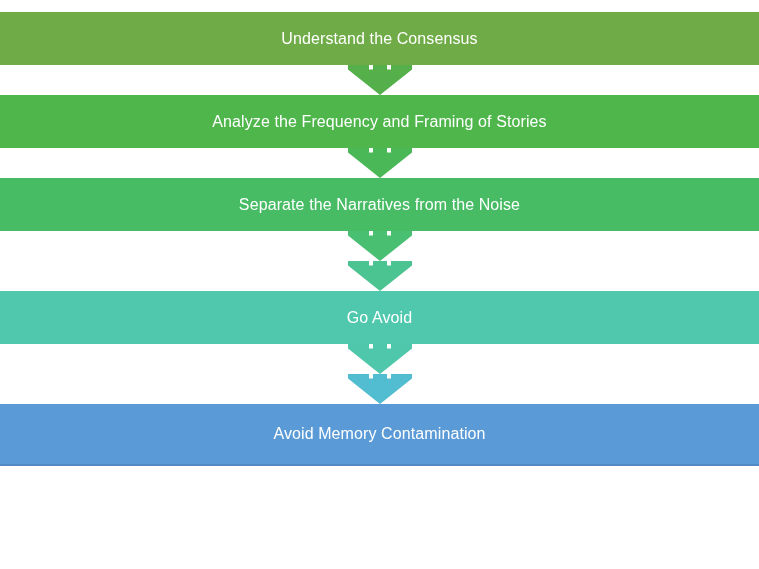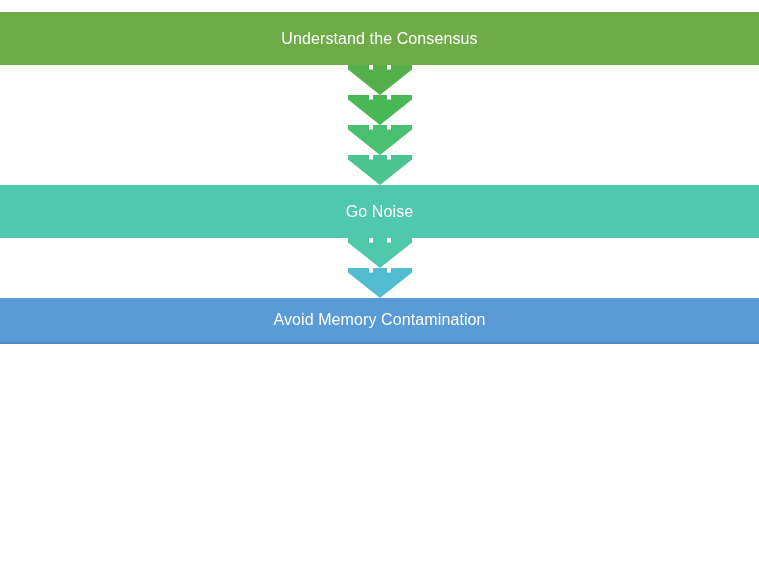--- a/index.html
+++ b/index.html
@@ -25,21 +25,21 @@
   }
   .bar {
     height: 53px;
     width: 100%;
     display: flex;
     align-items: center;
     justify-content: center;
     flex: 0 0 auto;
   }
   .bar.last {
-    height: 46px;
+    height: 62px;
     border-bottom: 2px solid rgba(0,0,0,0.10);
     box-sizing: border-box;
   }
   .bar-label {
     color: #ffffff;
     font-size: 16px;
     font-weight: 400;
     letter-spacing: 0.1px;
     white-space: nowrap;
   }
@@ -63,40 +63,46 @@
 
   <div class="bar" style="background: rgb(111, 172, 71);">
     <span class="bar-label">Understand the Consensus</span>
   </div>
   <div class="gap">
     <svg class="arrow" width="64" height="30" viewBox="0 0 64 30">
       <polygon points="0,0 21,0 21,4.5 25,4.5 25,0 39,0 39,4.5 43,4.5 43,0 64,0 64,4.5 32,30 0,4.5" fill="#55B04B"></polygon>
     </svg>
   </div>
 
+  <div class="bar" style="background: rgb(79, 182, 76);">
+    <span class="bar-label">Analyze the Frequency and Framing of Stories</span>
+  </div>
   <div class="gap">
     <svg class="arrow" width="64" height="30" viewBox="0 0 64 30">
       <polygon points="0,0 21,0 21,4.5 25,4.5 25,0 39,0 39,4.5 43,4.5 43,0 64,0 64,4.5 32,30 0,4.5" fill="#4BB857"></polygon>
     </svg>
   </div>
 
+  <div class="bar" style="background: rgb(71, 188, 100);">
+    <span class="bar-label">Separate the Narratives from the Noise</span>
+  </div>
   <div class="gap">
     <svg class="arrow" width="64" height="30" viewBox="0 0 64 30">
       <polygon points="0,0 21,0 21,4.5 25,4.5 25,0 39,0 39,4.5 43,4.5 43,0 64,0 64,4.5 32,30 0,4.5" fill="#48BF71"></polygon>
     </svg>
   </div>
 
   <div class="gap">
     <svg class="arrow" width="64" height="30" viewBox="0 0 64 30">
       <polygon points="0,0 21,0 21,4.5 25,4.5 25,0 39,0 39,4.5 43,4.5 43,0 64,0 64,4.5 32,30 0,4.5" fill="#4CC492"></polygon>
     </svg>
   </div>
 
   <div class="bar" style="background: rgb(80, 200, 174);">
-    <span class="bar-label">Go Noise</span>
+    <span class="bar-label">Go Avoid</span>
   </div>
   <div class="gap">
     <svg class="arrow" width="64" height="30" viewBox="0 0 64 30">
       <polygon points="0,0 21,0 21,4.5 25,4.5 25,0 39,0 39,4.5 43,4.5 43,0 64,0 64,4.5 32,30 0,4.5" fill="#4FC7AB"></polygon>
     </svg>
   </div>
 
   <div class="gap">
     <svg class="arrow" width="64" height="30" viewBox="0 0 64 30">
       <polygon points="0,0 21,0 21,4.5 25,4.5 25,0 39,0 39,4.5 43,4.5 43,0 64,0 64,4.5 32,30 0,4.5" fill="#52BDD0"></polygon>

